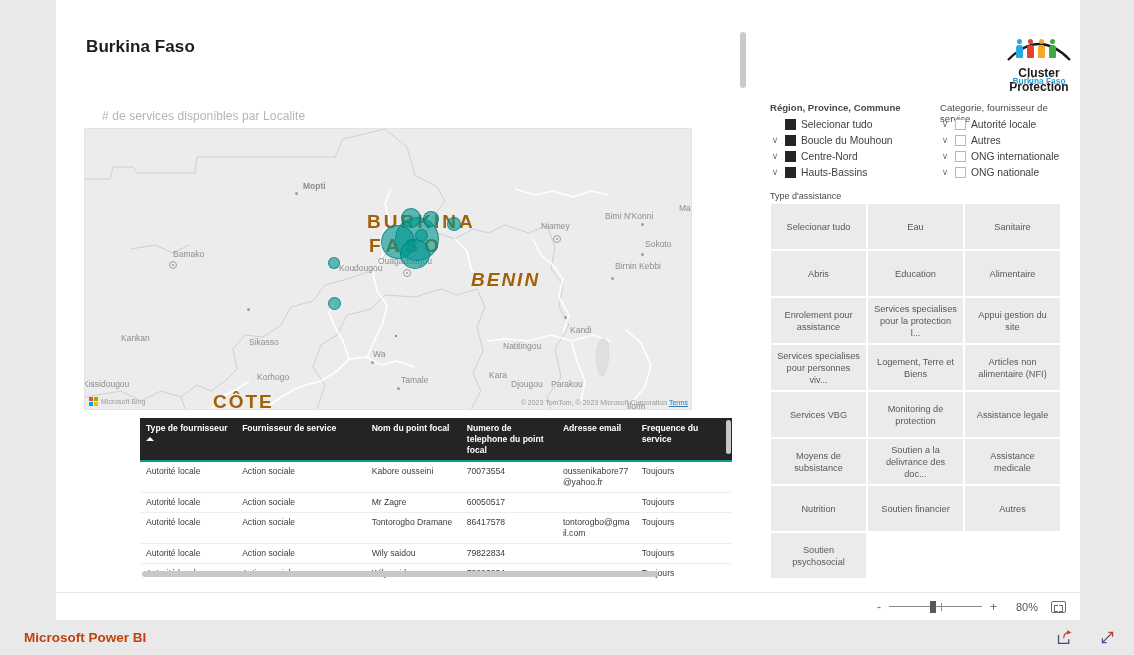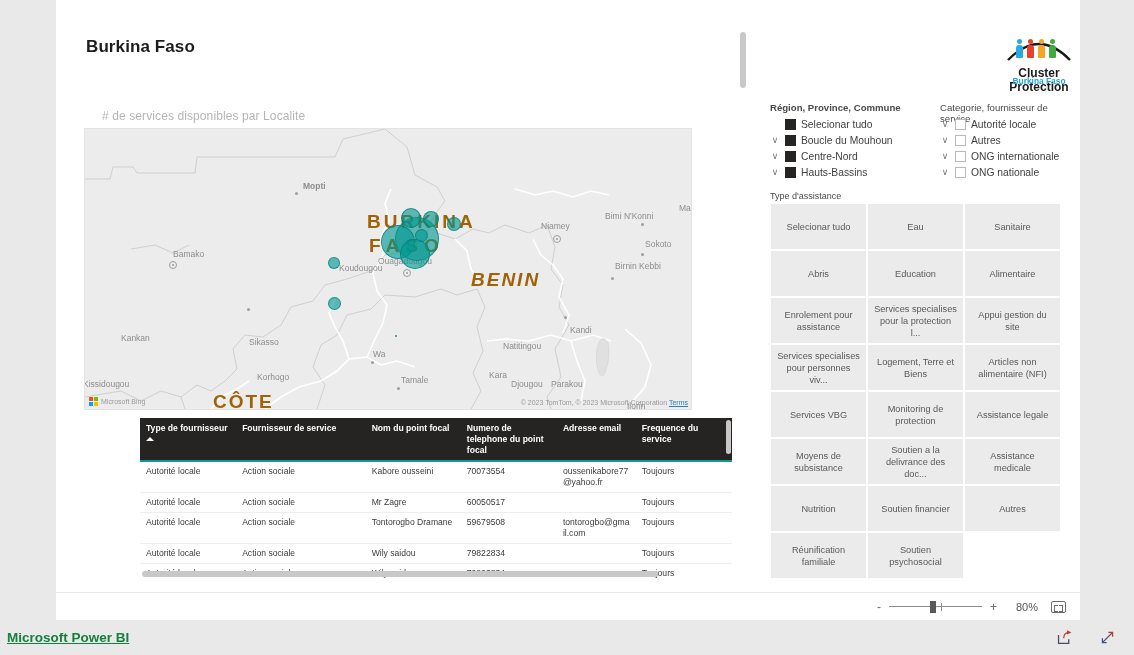--- a/index.html
+++ b/index.html
@@ -211,22 +211,22 @@
   }
   #fit-btn::before { left:2px; border-right:none; }
   #fit-btn::after { right:2px; border-left:none; }
 
   
   #footer {
     position:absolute; left:0; top:620px; width:1134px; height:35px;
     background:#e9e9e9; display:flex; align-items:center;
   }
   #pbi-link {
-    margin-left:7px; font-size:13.5px; font-weight:bold;
-    color:#15803d; text-decoration:underline; cursor:pointer;
+    margin-left:24px; font-size:13.5px; font-weight:bold;
+    color:#c2410c; cursor:pointer;
   }
   #footer-icons {
     margin-left:auto; display:flex; align-items:center; gap:26px;
     margin-right:18px;
   }
   .ficon { width:17px; height:17px; cursor:pointer; }
 </style>
 </head>
 <body>
 
@@ -395,21 +395,21 @@
                 <td>Action sociale</td>
                 <td>Mr Zagre</td>
                 <td>60050517</td>
                 <td></td>
                 <td>Toujours</td>
               </tr>
               <tr>
                 <td>Autorité locale</td>
                 <td>Action sociale</td>
                 <td>Tontorogbo Dramane</td>
-                <td>59679508</td>
+                <td>86417578</td>
                 <td>tontorogbo@gmail.com</td>
                 <td>Toujours</td>
               </tr>
               <tr>
                 <td>Autorité locale</td>
                 <td>Action sociale</td>
                 <td>Wily saidou</td>
                 <td>79822834</td>
                 <td></td>
                 <td>Toujours</td>
@@ -570,23 +570,20 @@
           <div class="assist-btn">
             <span>Nutrition</span>
           </div>
           <div class="assist-btn">
             <span>Soutien financier</span>
           </div>
           <div class="assist-btn">
             <span>Autres</span>
           </div>
           <div class="assist-btn">
-            <span>Réunification familiale</span>
-          </div>
-          <div class="assist-btn">
             <span>Soutien psychosocial</span>
           </div>
         </div>
     </div>
   </div>
 
   <div id="statusbar">
     <div id="zoom-ctl">
       <span class="zbtn">-</span>
       <div id="zslider">

